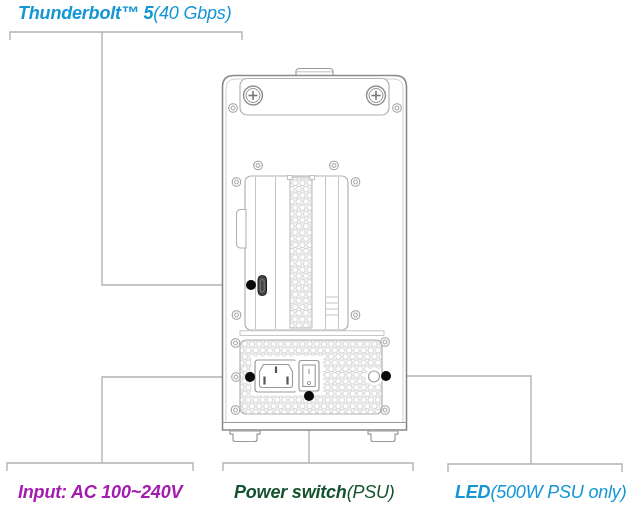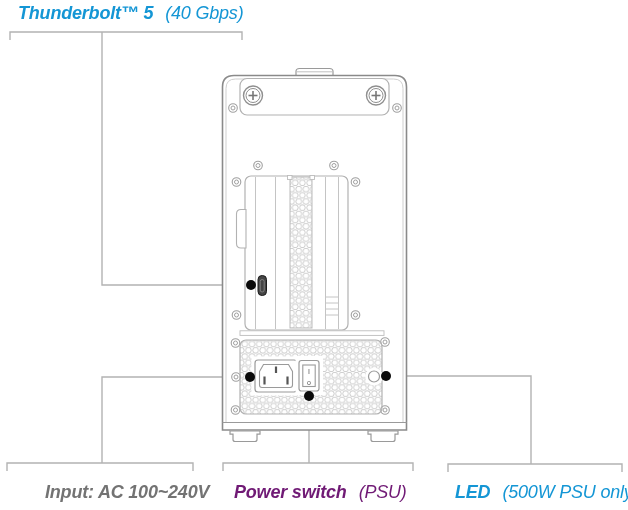--- a/index.html
+++ b/index.html
@@ -2,21 +2,21 @@
 <html><head>
 <meta charset="utf-8">
 <style>
   html,body{margin:0;padding:0;background:#ffffff;}
   #stage{position:relative;width:628px;height:510px;background:#fff;overflow:hidden;
          font-family:"Liberation Sans",sans-serif;}
   svg{position:absolute;left:0;top:0;}
   .label{position:absolute;font-style:italic;font-size:18px;line-height:22px;
          white-space:nowrap;color:#1496d5;letter-spacing:-0.2px;}
   .label .b{font-weight:700;}
-  .label .n{font-weight:400;margin-left:12px;font-style:italic;}
+  .label .n{font-weight:400;margin-left:0;font-style:italic;}
   .svgtxt{font-family:"Liberation Sans",sans-serif;fill:#555;}
 </style>
 </head>
 <body>
 
 <div id="stage">
 
 <svg width="628" height="510" viewBox="0 0 628 510">
   <defs>
     <pattern id="hx" width="7.2" height="12.4" patternUnits="userSpaceOnUse">
@@ -192,25 +192,25 @@
     <circle cx="250" cy="377" r="5"></circle>
     <circle cx="309" cy="396" r="5"></circle>
     <circle cx="386" cy="376" r="5"></circle>
   </g>
 </svg>
 
 <div class="label" style="left: 18px; top: 2px; color: rgb(20, 150, 213);">
   <span class="b">Thunderbolt™ 5</span><span class="n">(40 Gbps)</span>
 </div>
 
-<div class="label" style="left: 18px; top: 481px; color: #737373; margin-left: 27px;">
+<div class="label" style="left: 18px; top: 481px; color: #a21caf;">
   <span class="b">Input: AC 100~240V</span>
 </div>
 
-<div class="label" style="left: 234px; top: 481px; color: #701a75;">
+<div class="label" style="left: 234px; top: 481px; color: #14532d;">
   <span class="b">Power switch</span><span class="n">(PSU)</span>
 </div>
 
 <div class="label" style="left: 455px; top: 481px; color: rgb(20, 150, 213);">
   <span class="b">LED</span><span class="n">(500W PSU only)</span>
 </div>
 
 </div>
 
 </body></html>

